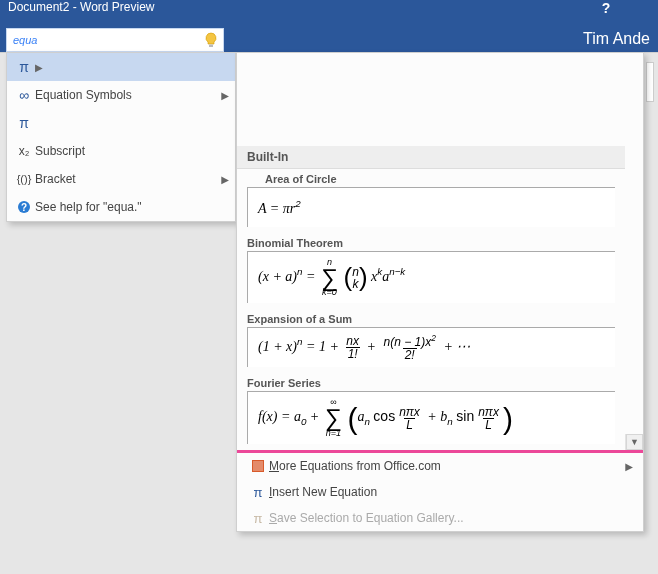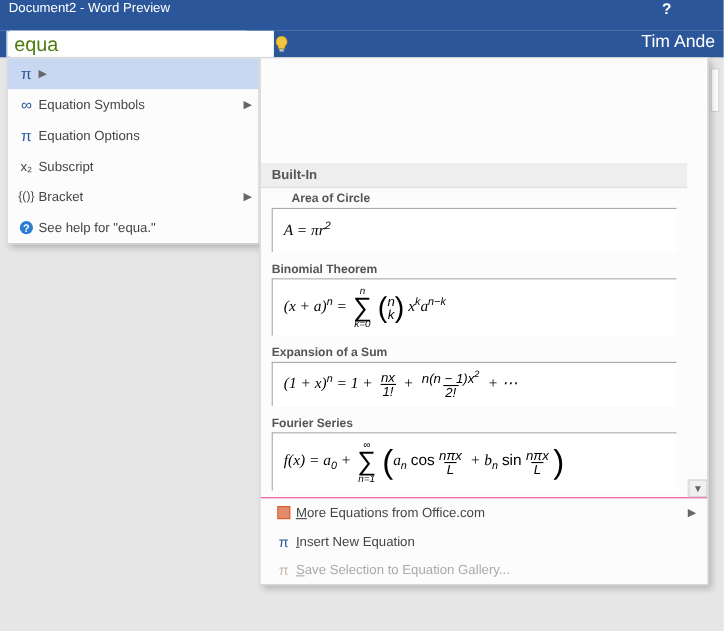--- a/index.html
+++ b/index.html
@@ -8,21 +8,21 @@
 .titlebar { background: #2b579a; height: 28px; display: flex; align-items: flex-start; color: white; font-size: 12px; }
 .titlebar-title { margin-left: 8px; flex: 1; }
 .titlebar-help { width: 24px; text-align: center; font-size: 14px; font-weight: bold; cursor: pointer; }
 .titlebar-spacer { width: 40px; }
 
 .ribbonbar { background: #2b579a; height: 24px; color: white; font-size: 16px; display: flex; }
 .ribbon-left { flex: 1; }
 .ribbon-user { padding-right: 8px; padding-top: 2px; }
 
 .tellme-search { position: absolute; top: 28px; left: 6px; width: 218px; height: 24px; background: white; border: 1px solid #c7d8f0; display: flex; align-items: center; padding: 0 2px; }
-.tellme-search input { border: none; outline: none; font-size: 18px; flex: 1; padding: 2px 4px; color: #4d7c0f; }
+.tellme-search input { border: none; outline: none; font-size: 11px; flex: 1; padding: 2px 4px; font-style: italic; color: #3b82f6; }
 .tellme-search .bulb { width: 20px; height: 20px; display: inline-flex; align-items: center; justify-content: center; }
 
 .suggest-panel { position: absolute; top: 52px; left: 6px; width: 230px; background: #fcfcfc; border: 1px solid #cfcfcf; box-shadow: 3px 3px 6px rgba(0,0,0,0.2); }
 .suggest-item { display: flex; align-items: center; height: 28px; font-size: 12px; color: #444; padding: 0 6px; cursor: pointer; position: relative; }
 .suggest-item.highlight { background: #c7d8f0; }
 .suggest-item .sicon { width: 22px; display: flex; justify-content: center; color: #2b579a; font-size: 14px; }
 .suggest-item .slabel { flex: 1; }
 .suggest-item .sarrow { color: #666; font-size: 10px; }
 
 .gallery-panel { position: absolute; top: 52px; left: 236px; width: 408px; height: 480px; background: #fcfcfc; border: 1px solid #cfcfcf; box-shadow: 3px 3px 6px rgba(0,0,0,0.2); display: flex; flex-direction: column; }
@@ -53,21 +53,21 @@
 .frac .den { font-size: 12px; border-top: 1px solid #000; padding: 0 2px; }
 
 .binom { display: inline-flex; align-items: center; vertical-align: middle; }
 .binom .paren { font-size: 26px; font-style: normal; line-height: 0.8; }
 .binom .stack { display: inline-flex; flex-direction: column; align-items: center; line-height: 1; }
 .binom .stack span { font-size: 12px; }
 
 .bigp { display: inline-flex; align-items: center; vertical-align: middle; }
 .bigp .paren { font-size: 30px; font-style: normal; line-height: 0.7; }
 
-.gallery-footer { border-top: 1px solid #ec4899; background: #fcfcfc; }
+.gallery-footer { border-top: 3px solid #ec4899; background: #fcfcfc; }
 .footer-item { display: flex; align-items: center; height: 26px; font-size: 12px; color: #444; padding: 0 10px; cursor: pointer; }
 .footer-item .ficon { width: 22px; display: flex; justify-content: center; color: #2b579a; font-size: 13px; }
 .footer-item.disabled { color: #aaa; cursor: default; }
 .footer-item.disabled .ficon { color: #c7b9a5; }
 .footer-item .farrow { color: #666; font-size: 10px; }
 .flabel u { text-decoration: underline; }
 
 .docbg { position: absolute; top: 52px; left: 0; right: 0; bottom: 0; background: #e6e6e6; border-top: 1px solid #d0d0d0; z-index: -1; }
 .docpage { position: absolute; top: 62px; right: 4px; width: 8px; height: 40px; background: white; border: 1px solid #ccc; }
 </style>
@@ -102,21 +102,20 @@
     <span class="sicon">π</span>
     <span class="sarrow">▶</span>
   </div>
   <div class="suggest-item">
     <span class="sicon">∞</span>
     <span class="slabel">Equation Symbols</span>
     <span class="sarrow">▶</span>
   </div>
   <div class="suggest-item">
     <span class="sicon">π</span>
-    <span class="slabel">Equation Options</span>
   </div>
   <div class="suggest-item">
     <span class="sicon" style="color:#444;font-size:12px;">x₂</span>
     <span class="slabel">Subscript</span>
   </div>
   <div class="suggest-item">
     <span class="sicon" style="color:#444;font-size:11px;">{()}</span>
     <span class="slabel">Bracket</span>
     <span class="sarrow">▶</span>
   </div>

